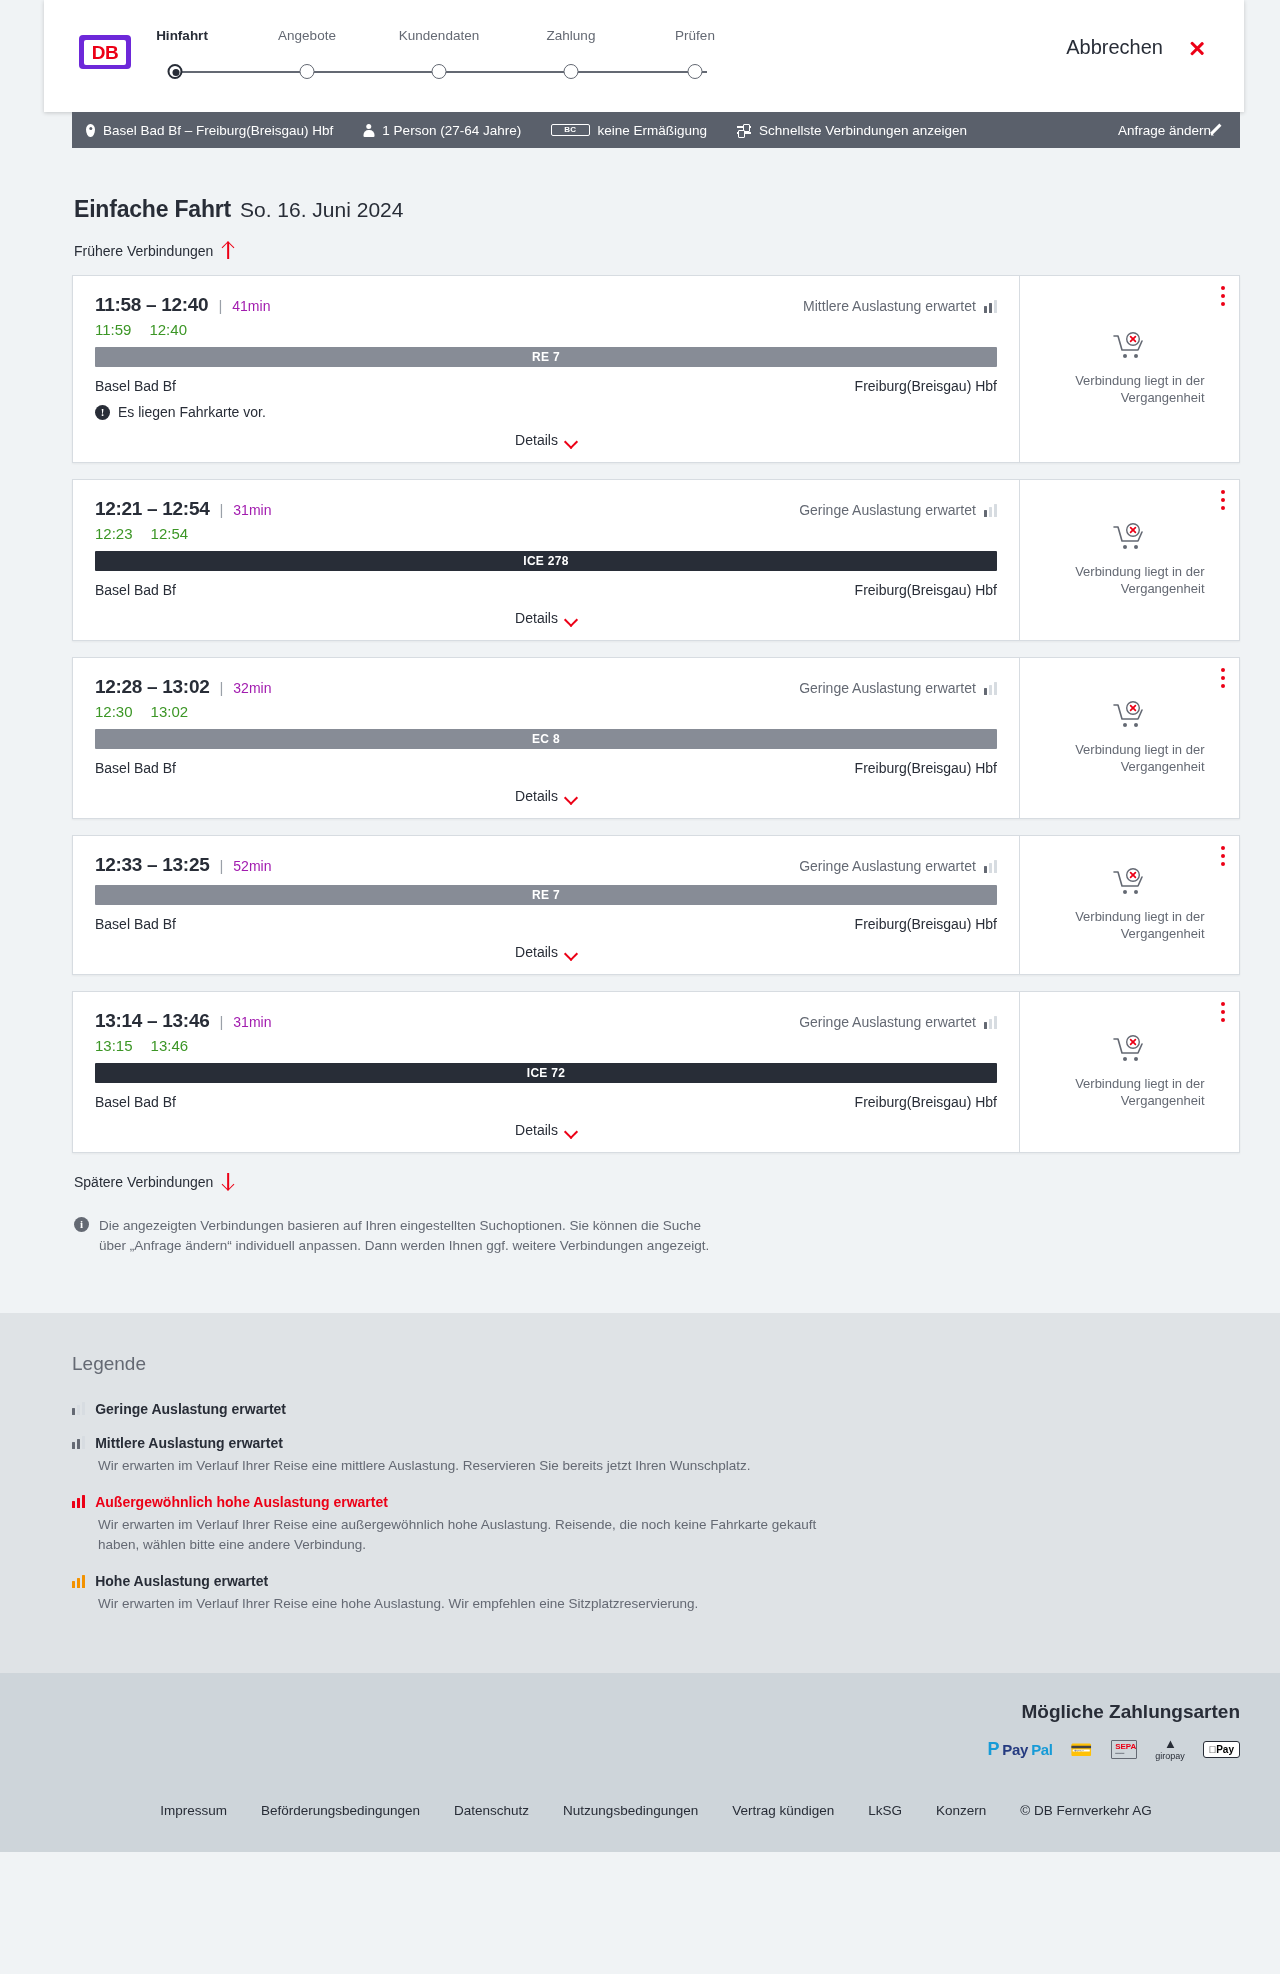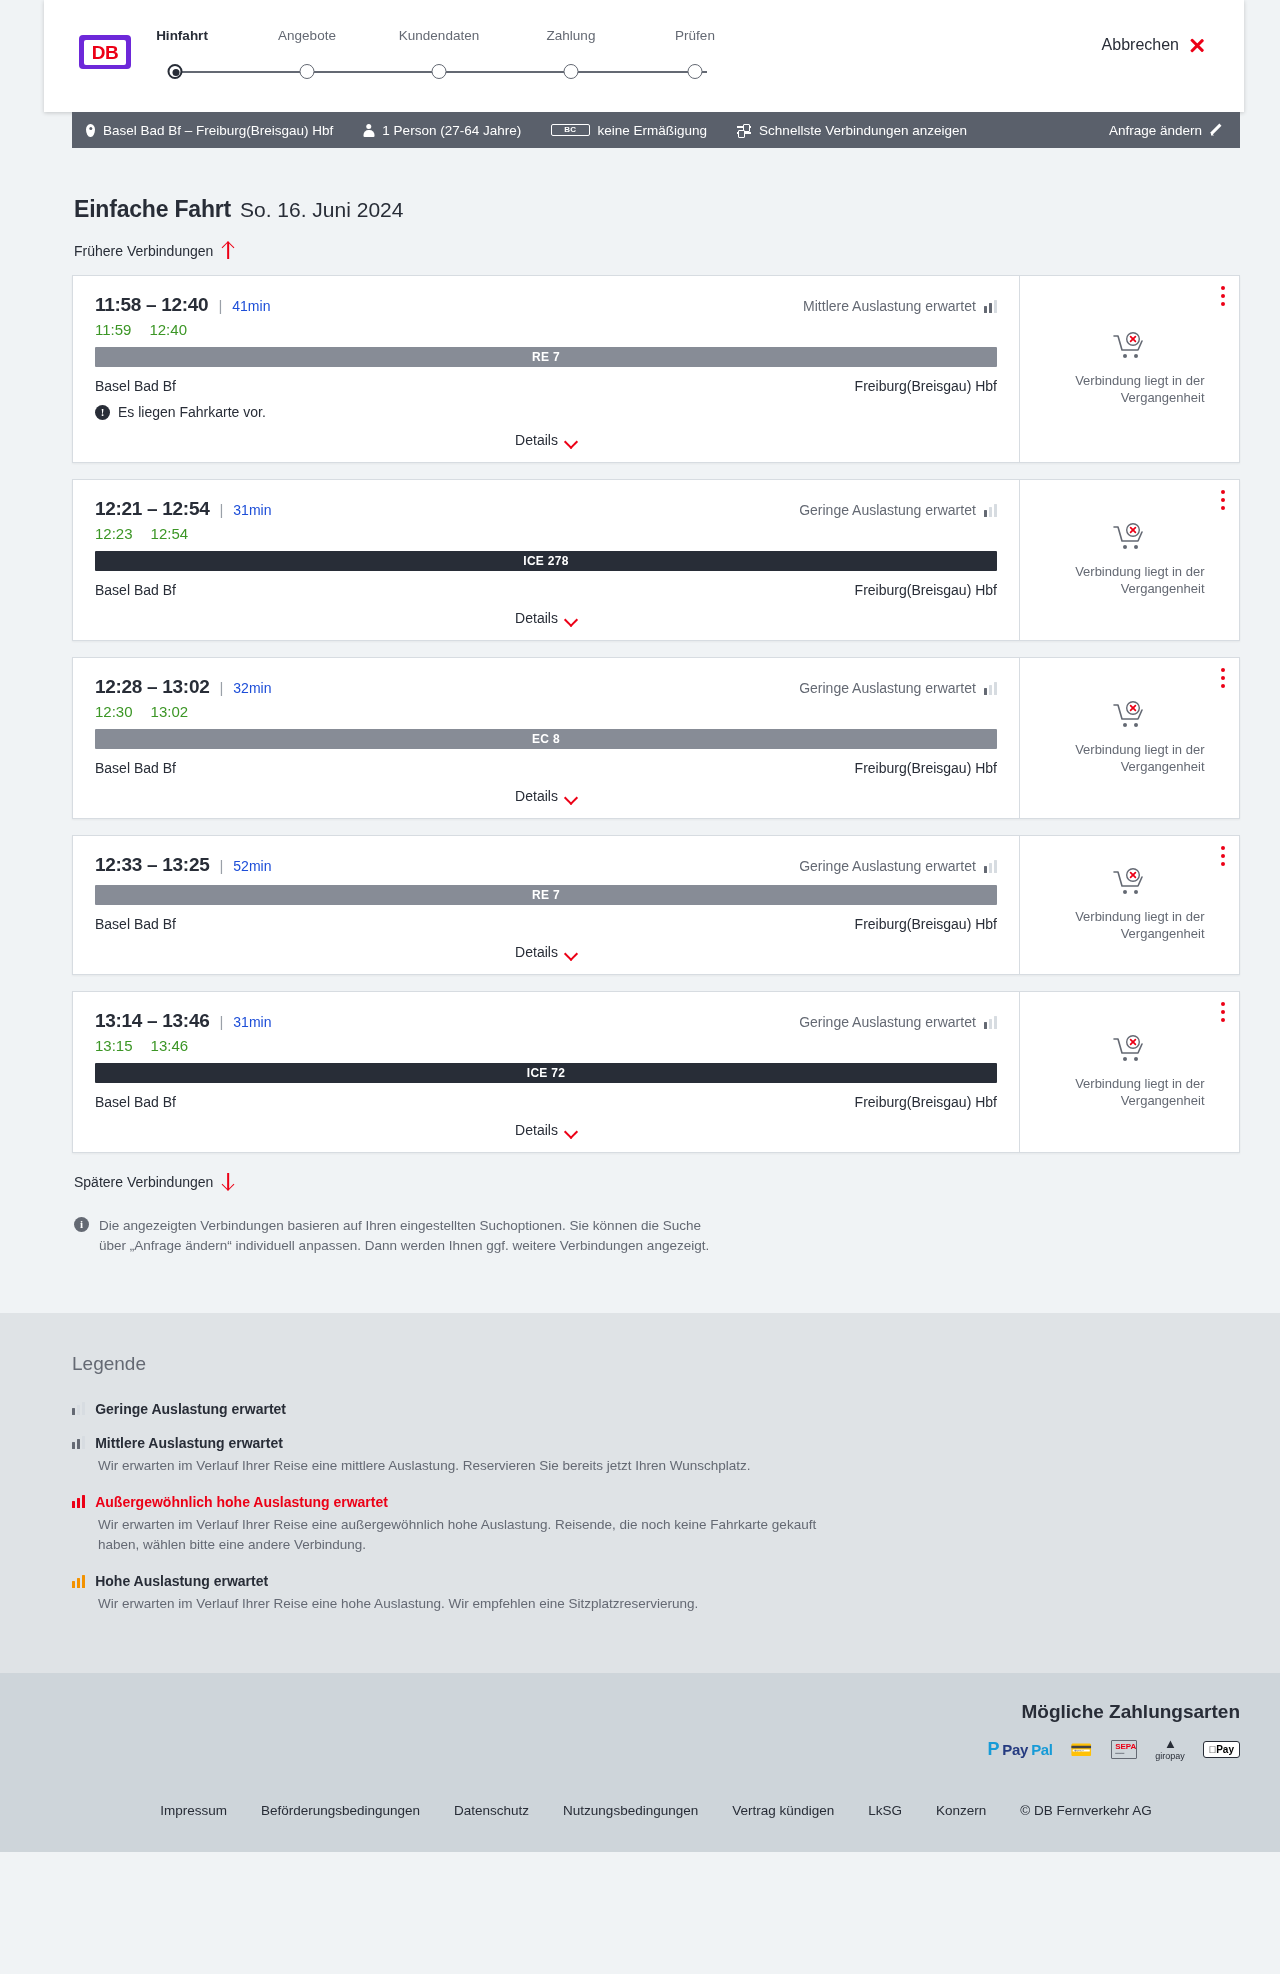--- a/index.html
+++ b/index.html
@@ -94,22 +94,22 @@
     border-radius: 50%;
     background: #282d37;
   }
 
   .cancel-btn {
     margin-left: auto;
     margin-top: 36px;
     margin-right: 38px;
     display: flex;
     align-items: center;
-    gap: 9px;
-    font-size: 16px;
+    gap: 25px;
+    font-size: 20px;
     color: #282d37;
     cursor: pointer;
     background: none;
     border: none;
     font-family: "Liberation Sans", sans-serif;
   }
   .x-icon { width: 18px; height: 18px; position: relative; display: inline-block; }
   .x-icon::before, .x-icon::after {
     content: ""; position: absolute; left: 50%; top: 1px;
     width: 2.6px; height: 17px; background: #ec0016; border-radius: 1px;
@@ -134,21 +134,20 @@
     display: flex;
     align-items: center;
     gap: 8px;
     margin-right: 30px;
     white-space: nowrap;
   }
   .sb-item:last-of-type { margin-right: 0; }
   .sb-change {
     margin-left: auto;
     display: flex;
-    gap: 9px;
     cursor: pointer;
   }
   .ic-pin {
     width: 9px; height: 13px; background: #fff;
     border-radius: 50% 50% 50% 50% / 45% 45% 60% 60%;
     position: relative; display: inline-block;
   }
   .ic-pin::after {
     content:""; position:absolute; left:50%; top:3.2px;
     width:3.4px; height:3.4px; border-radius:50%;
@@ -239,21 +238,21 @@
     display: flex;
     flex-direction: column;
     align-items: center;
     justify-content: center;
     padding: 18px 10px;
   }
 
   .row-top { display: flex; align-items: baseline; }
   .times-main { font-size: 19px; font-weight: bold; letter-spacing: -0.3px; }
   .sep-bar { color: #9aa0a8; margin: 0 10px; font-size: 15px; }
-  .duration { font-size: 14px; color: #1d4ed8; }
+  .duration { font-size: 14px; color: #a21caf; }
   .occupancy {
     margin-left: auto;
     display: flex; align-items: center; gap: 8px;
     font-size: 14px; color: #646973;
   }
   .occ-bars { display: inline-flex; align-items: flex-end; gap: 1.5px; height: 13px; }
   .occ-bars span {
     width: 3.4px; display: block; border-radius: 0.5px;
   }
   .occ-bars span:nth-child(1) { height: 7px; }

